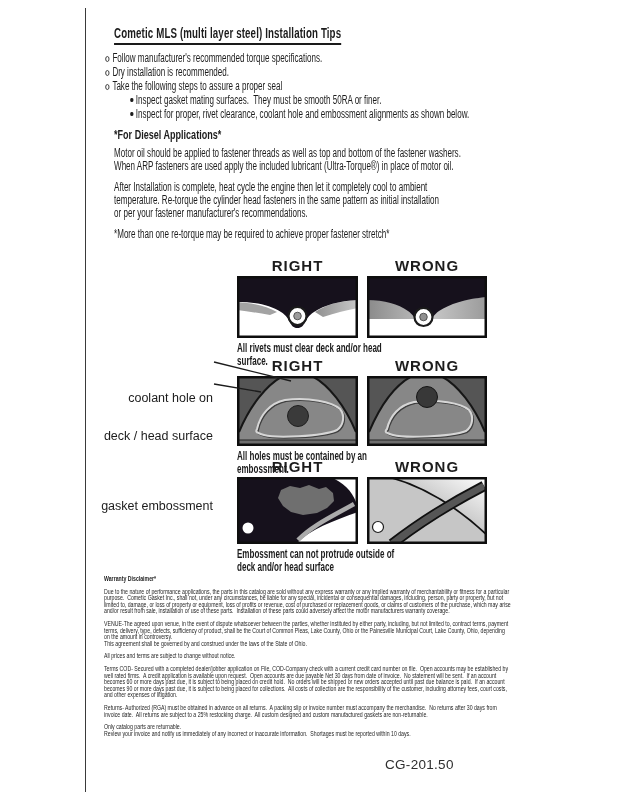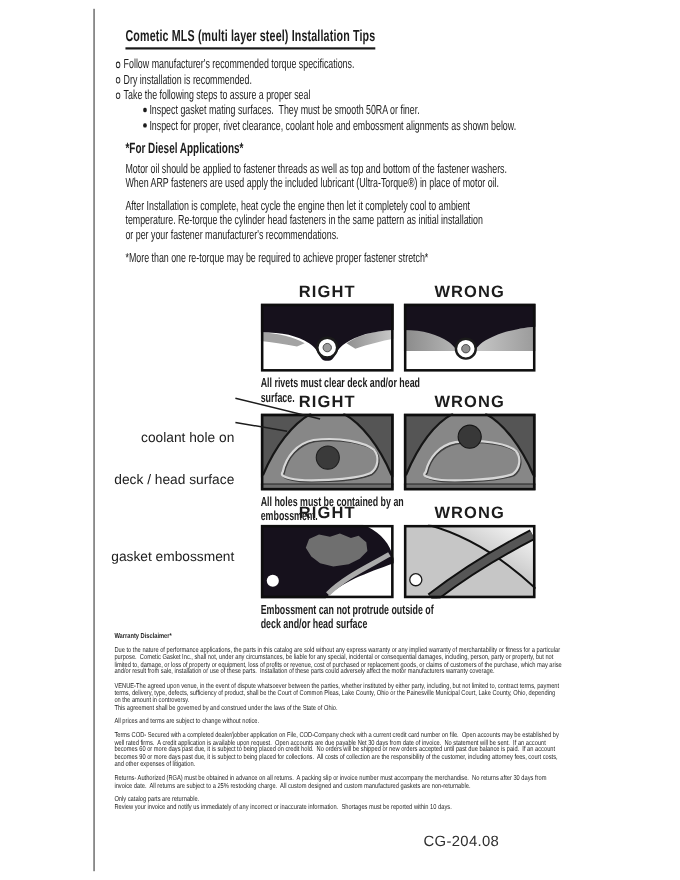--- a/index.html
+++ b/index.html
@@ -218,13 +218,13 @@
   <p>Due to the nature of performance applications, the parts in this catalog are sold without any express warranty or any implied warranty of merchantability or fitness for a particular purpose.  Cometic Gasket Inc., shall not, under any circumstances, be liable for any special, incidental or consequential damages, including, person, party or property, but not limited to, damage, or loss of property or equipment, loss of profits or revenue, cost of purchased or replacement goods, or claims of customers of the purchase, which may arise and/or result from sale, installation or use of these parts.  Installation of these parts could adversely affect the motor manufacturers warranty coverage.</p>
   <p>VENUE-The agreed upon venue, in the event of dispute whatsoever between the parties, whether instituted by either party, including, but not limited to, contract terms, payment terms, delivery, type, defects, sufficiency of product, shall be the Court of Common Pleas, Lake County, Ohio or the Painesville Municipal Court, Lake County, Ohio, depending on the amount in controversy.</p>
   <p class="mt0">This agreement shall be governed by and construed under the laws of the State of Ohio.</p>
   <p>All prices and terms are subject to change without notice.</p>
   <p>Terms COD- Secured with a completed dealer/jobber application on File, COD-Company check with a current credit card number on file.  Open accounts may be established by well rated firms.  A credit application is available upon request.  Open accounts are due payable Net 30 days from date of invoice.  No statement will be sent.  If an account becomes 60 or more days past due, it is subject to being placed on credit hold.  No orders will be shipped or new orders accepted until past due balance is paid.  If an account becomes 90 or more days past due, it is subject to being placed for collections.  All costs of collection are the responsibility of the customer, including attorney fees, court costs, and other expenses of litigation.</p>
   <p>Returns- Authorized (RGA) must be obtained in advance on all returns.  A packing slip or invoice number must accompany the merchandise.  No returns after 30 days from invoice date.  All returns are subject to a 25% restocking charge.  All custom designed and custom manufactured gaskets are non-returnable.</p>
   <p>Only catalog parts are returnable.</p>
   <p class="mt0">Review your invoice and notify us immediately of any incorrect or inaccurate information.  Shortages must be reported within 10 days.</p>
 </div>
 
-<div class="abs footer-code">CG-204.08</div>
+<div class="abs footer-code">CG-201.50</div>
 
 </body></html>

